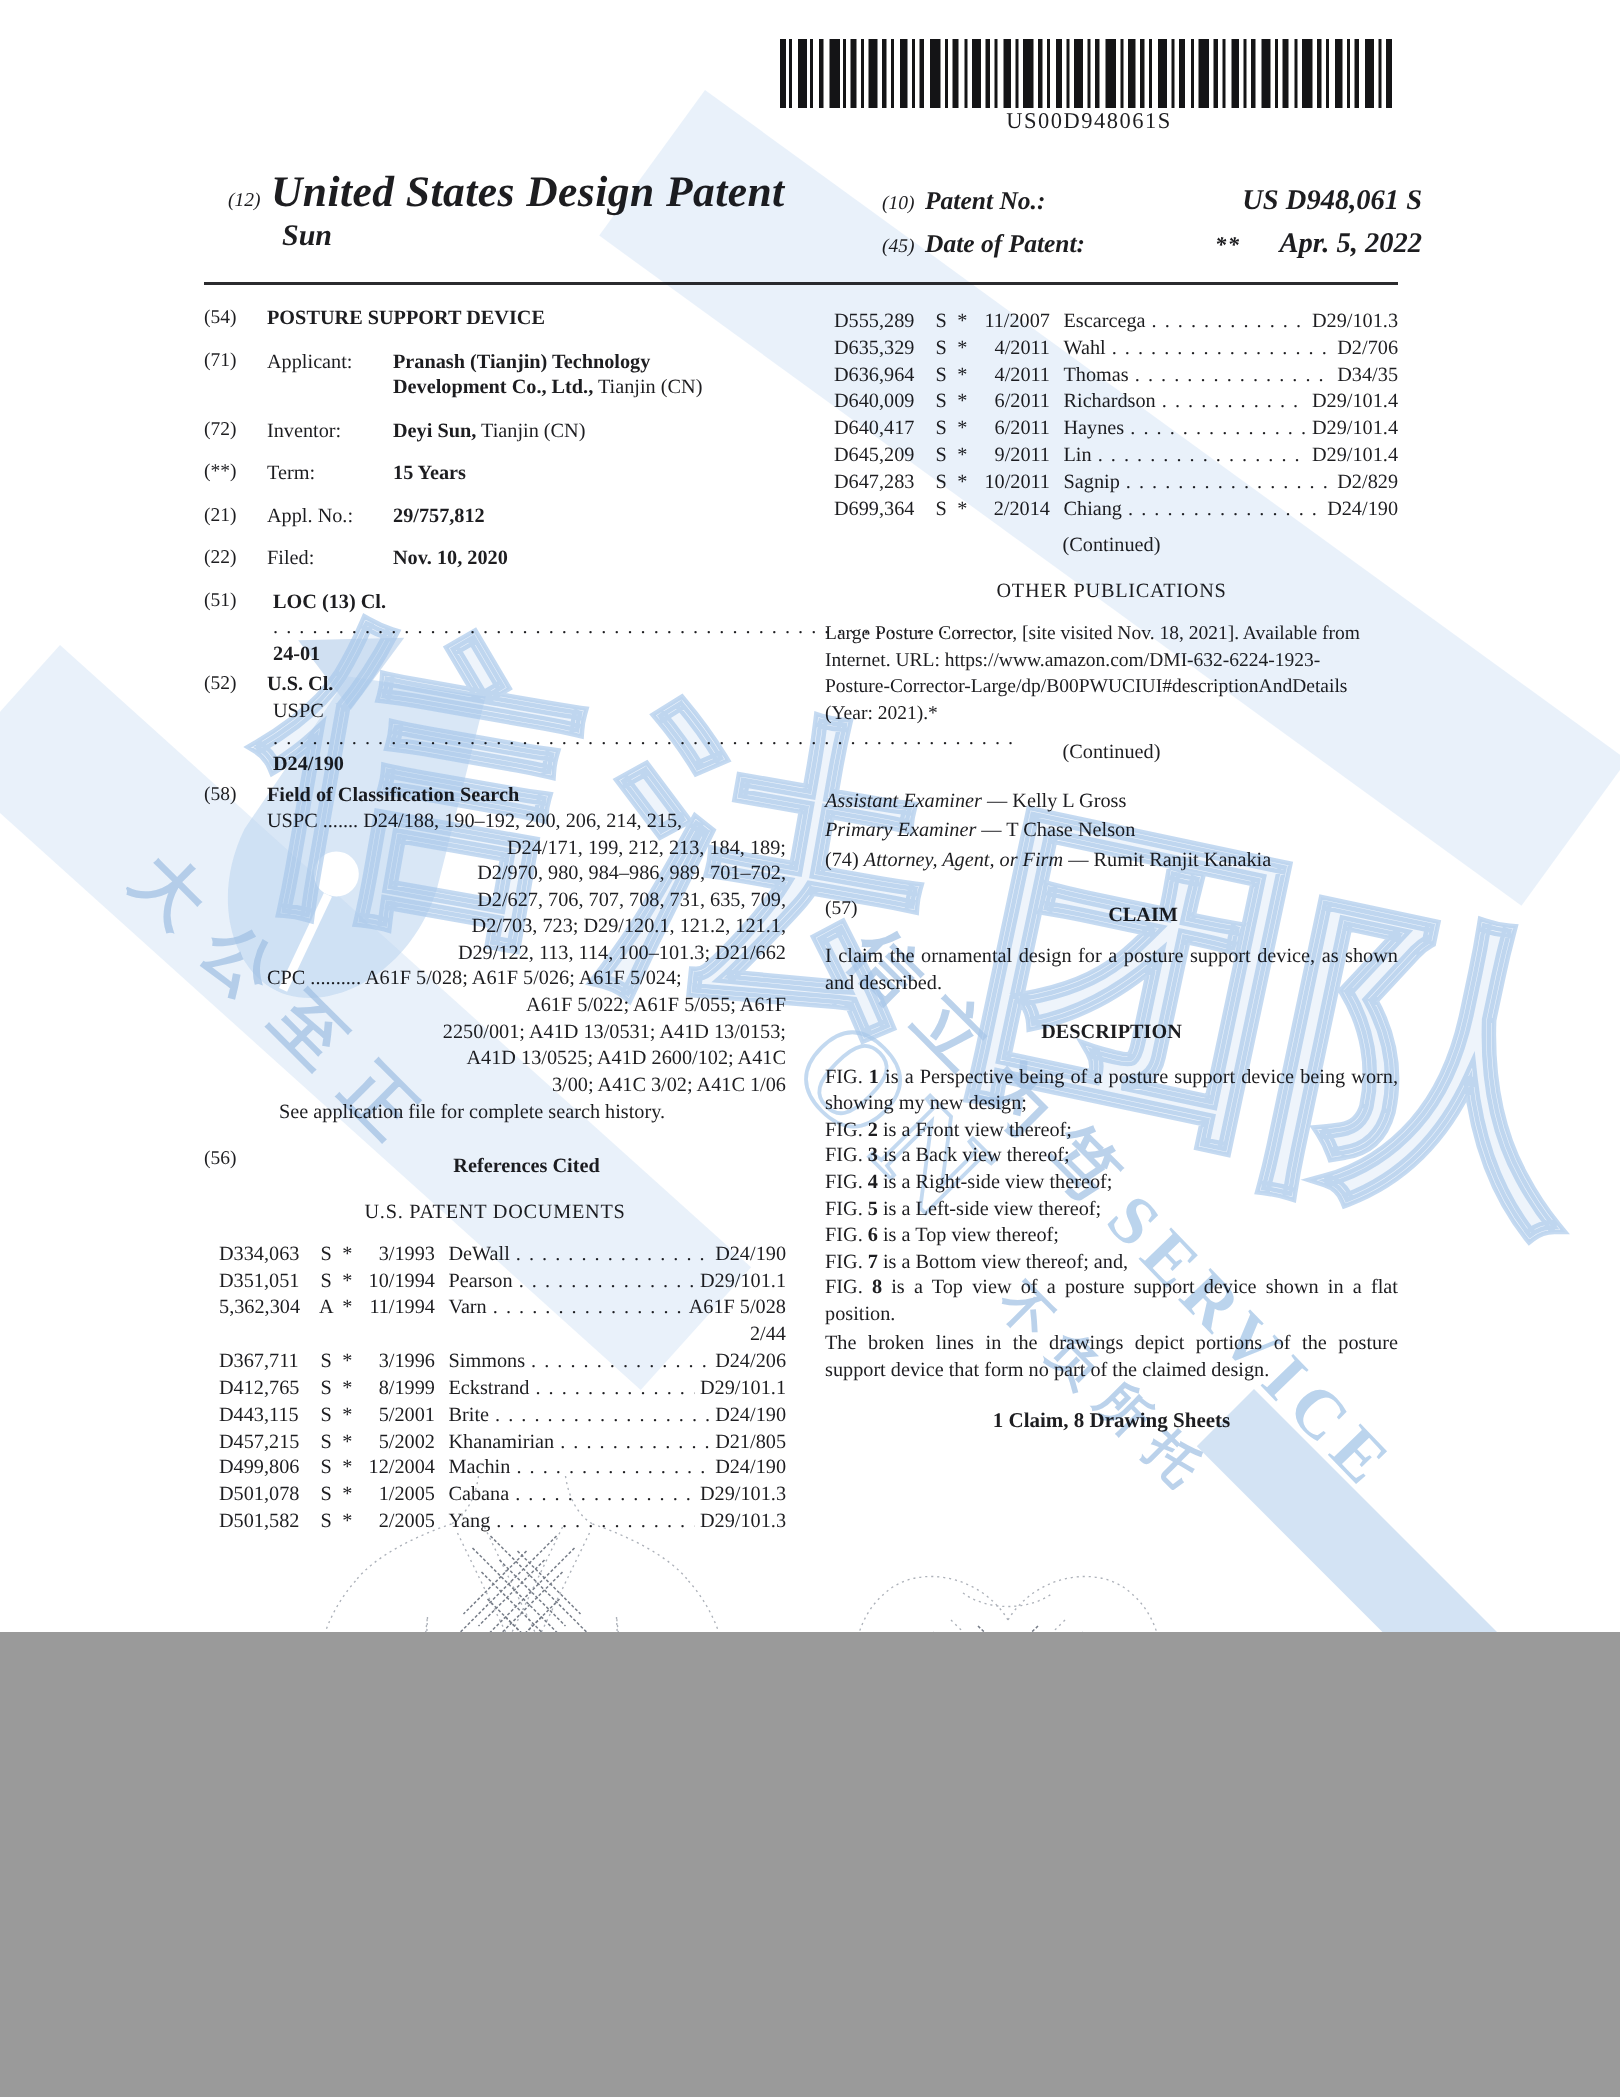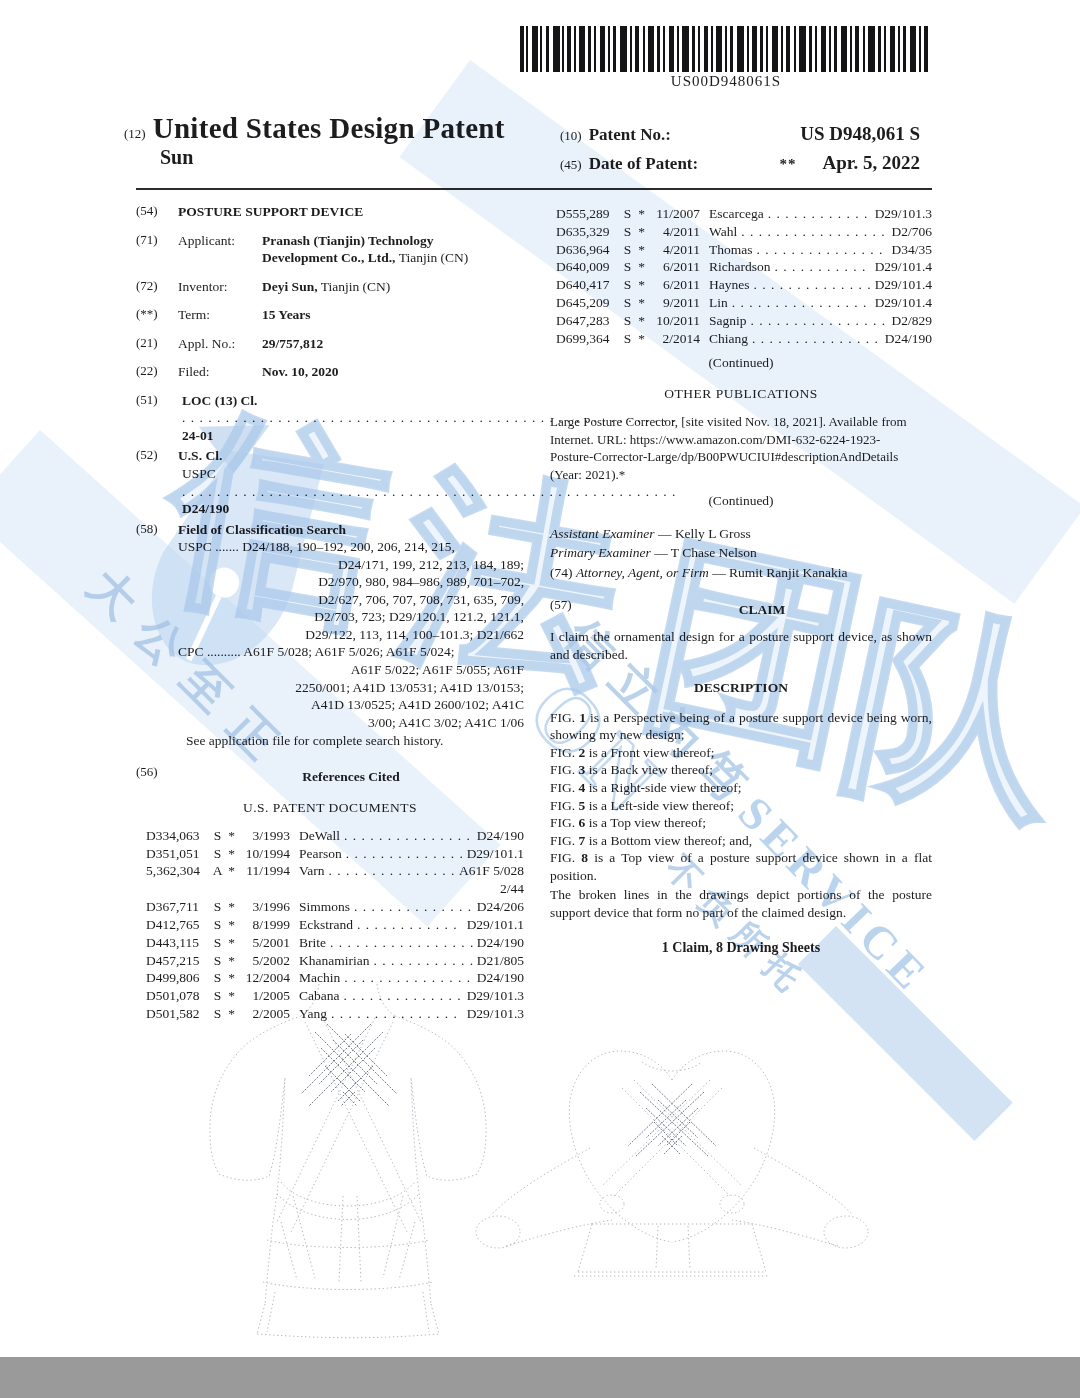--- a/index.html
+++ b/index.html
@@ -1,25 +1,25 @@
 <!DOCTYPE html>
 <html><head>
 <meta charset="utf-8">
 <style>
   html,body{margin:0;padding:0;background:#9a9a9a;}
-  .page{position:relative;width:1080px;height:1357px;margin:0 auto;background:#ffffff;
+  .page{position:relative;width:1080px;height:1088px;margin:0 auto;background:#ffffff;
         font-family:"Liberation Serif","DejaVu Serif",serif;color:#1d1d20;overflow:hidden;}
 
   
   .barcode{position:absolute;left:520px;top:26px;width:412px;text-align:center;}
   .barcode svg{display:block;width:100%;height:46px;}
   .barcode-text{font-size:15px;letter-spacing:1px;margin-top:1px;}
 
   
-  .header{position:absolute;left:124px;top:112px;width:796px;}
+  .header{position:absolute;left:152px;top:112px;width:796px;font-style:italic;}
   .header-row{display:flex;}
   .h-left{width:436px;}
   .h-titleline{display:flex;align-items:baseline;}
   .tagsm{font-size:13px;margin-right:7px;}
   .h-title{font-size:29px;font-weight:bold;letter-spacing:.3px;white-space:nowrap;}
   .h-sun{font-size:20px;font-weight:bold;margin-top:1px;padding-left:36px;}
   .h-right{flex:1;padding-top:7px;}
   .h-r-row{display:flex;align-items:baseline;font-weight:bold;font-size:17px;line-height:1.55;}
   .h-r-row .tagsm{font-weight:normal;}
   .h-val{margin-left:auto;font-size:19px;white-space:nowrap;}

